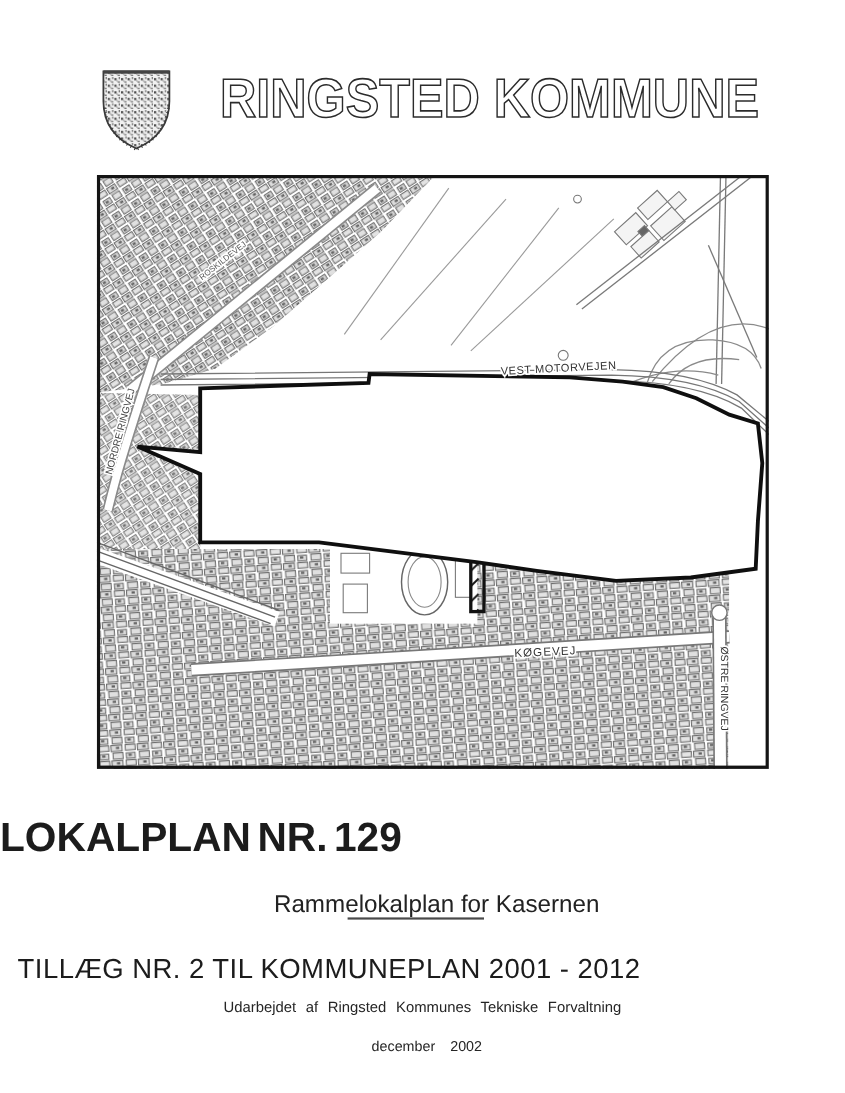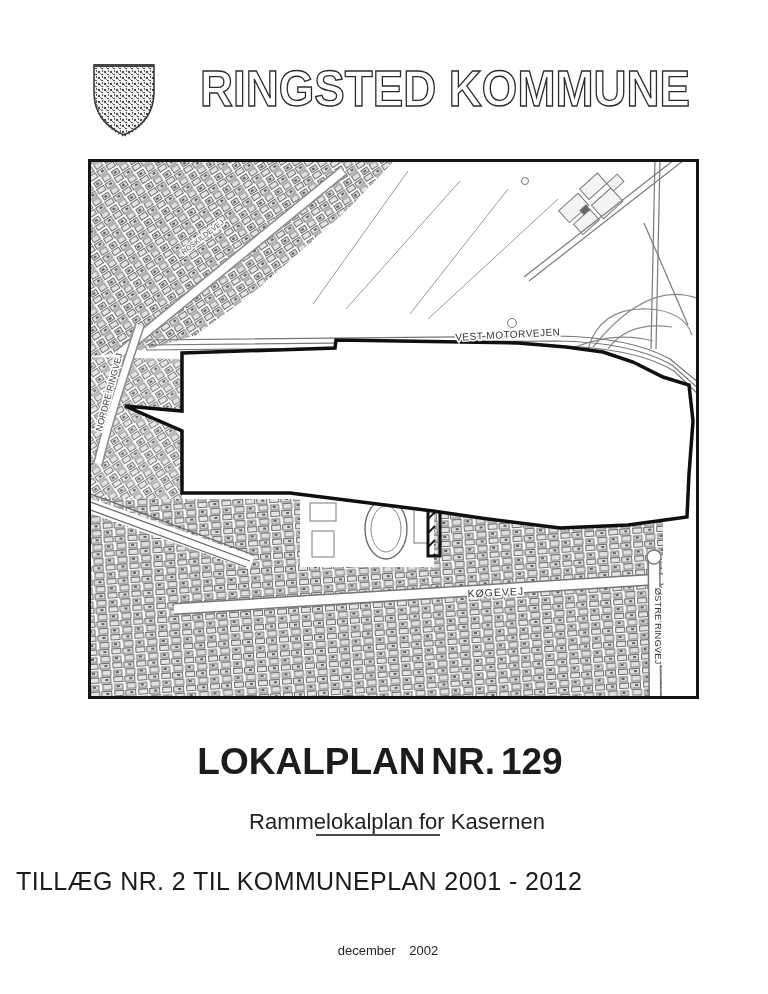--- a/index.html
+++ b/index.html
@@ -5,21 +5,21 @@
   html,body{margin:0;padding:0;background:#ffffff;}
   .page{
     position:relative;width:768px;height:994px;background:#ffffff;
     font-family:"Liberation Sans", sans-serif;color:#1f1f1f;overflow:hidden;border-radius:10px;
   }
   .coa{position:absolute;left:86px;top:58px;width:76px;height:82px;}
   .kommune-title{position:absolute;left:194px;top:60px;width:504px;height:60px;}
   .map-fig{position:absolute;left:88px;top:159px;width:611px;height:540px;margin:0;}
   .title-block{position:absolute;left:0;top:0;width:768px;height:994px;pointer-events:none;}
   .main-title{
-    position:absolute;top:741px;left:0;width:760px;margin:0;text-align:center;
+    position:absolute;top:741px;left:0;width:760px;margin:0;text-align:left;
     font-size:37px;font-weight:700;letter-spacing:0px;word-spacing:-0.12em;color:#1c1c1c;
   }
   .subtitle{
     position:absolute;top:792px;left:0;width:760px;margin:17px;text-align:center;
     font-size:22px;font-weight:400;color:#222;
   }
   .rule{
     position:absolute;top:834px;left:316px;width:124px;height:2px;background:#4a4a4a;border:0;margin:0;
   }
   .supplement{
@@ -202,16 +202,17 @@
 
       <rect x="1.5" y="1.5" width="608" height="537" fill="none" stroke="#141414" stroke-width="3"></rect>
     </svg>
   </figure>
 
   <div class="title-block">
     <h1 class="main-title">LOKALPLAN NR. 129</h1>
     <p class="subtitle">Rammelokalplan for Kasernen</p>
     <div class="rule"></div>
     <h2 class="supplement">TILLÆG NR. 2 TIL KOMMUNEPLAN 2001 - 2012</h2>
+    <p class="prepared">Udarbejdet af Ringsted Kommunes Tekniske Forvaltning</p>
     <p class="docdate">december  2002</p>
   </div>
 
 </div>
 
 </body></html>

